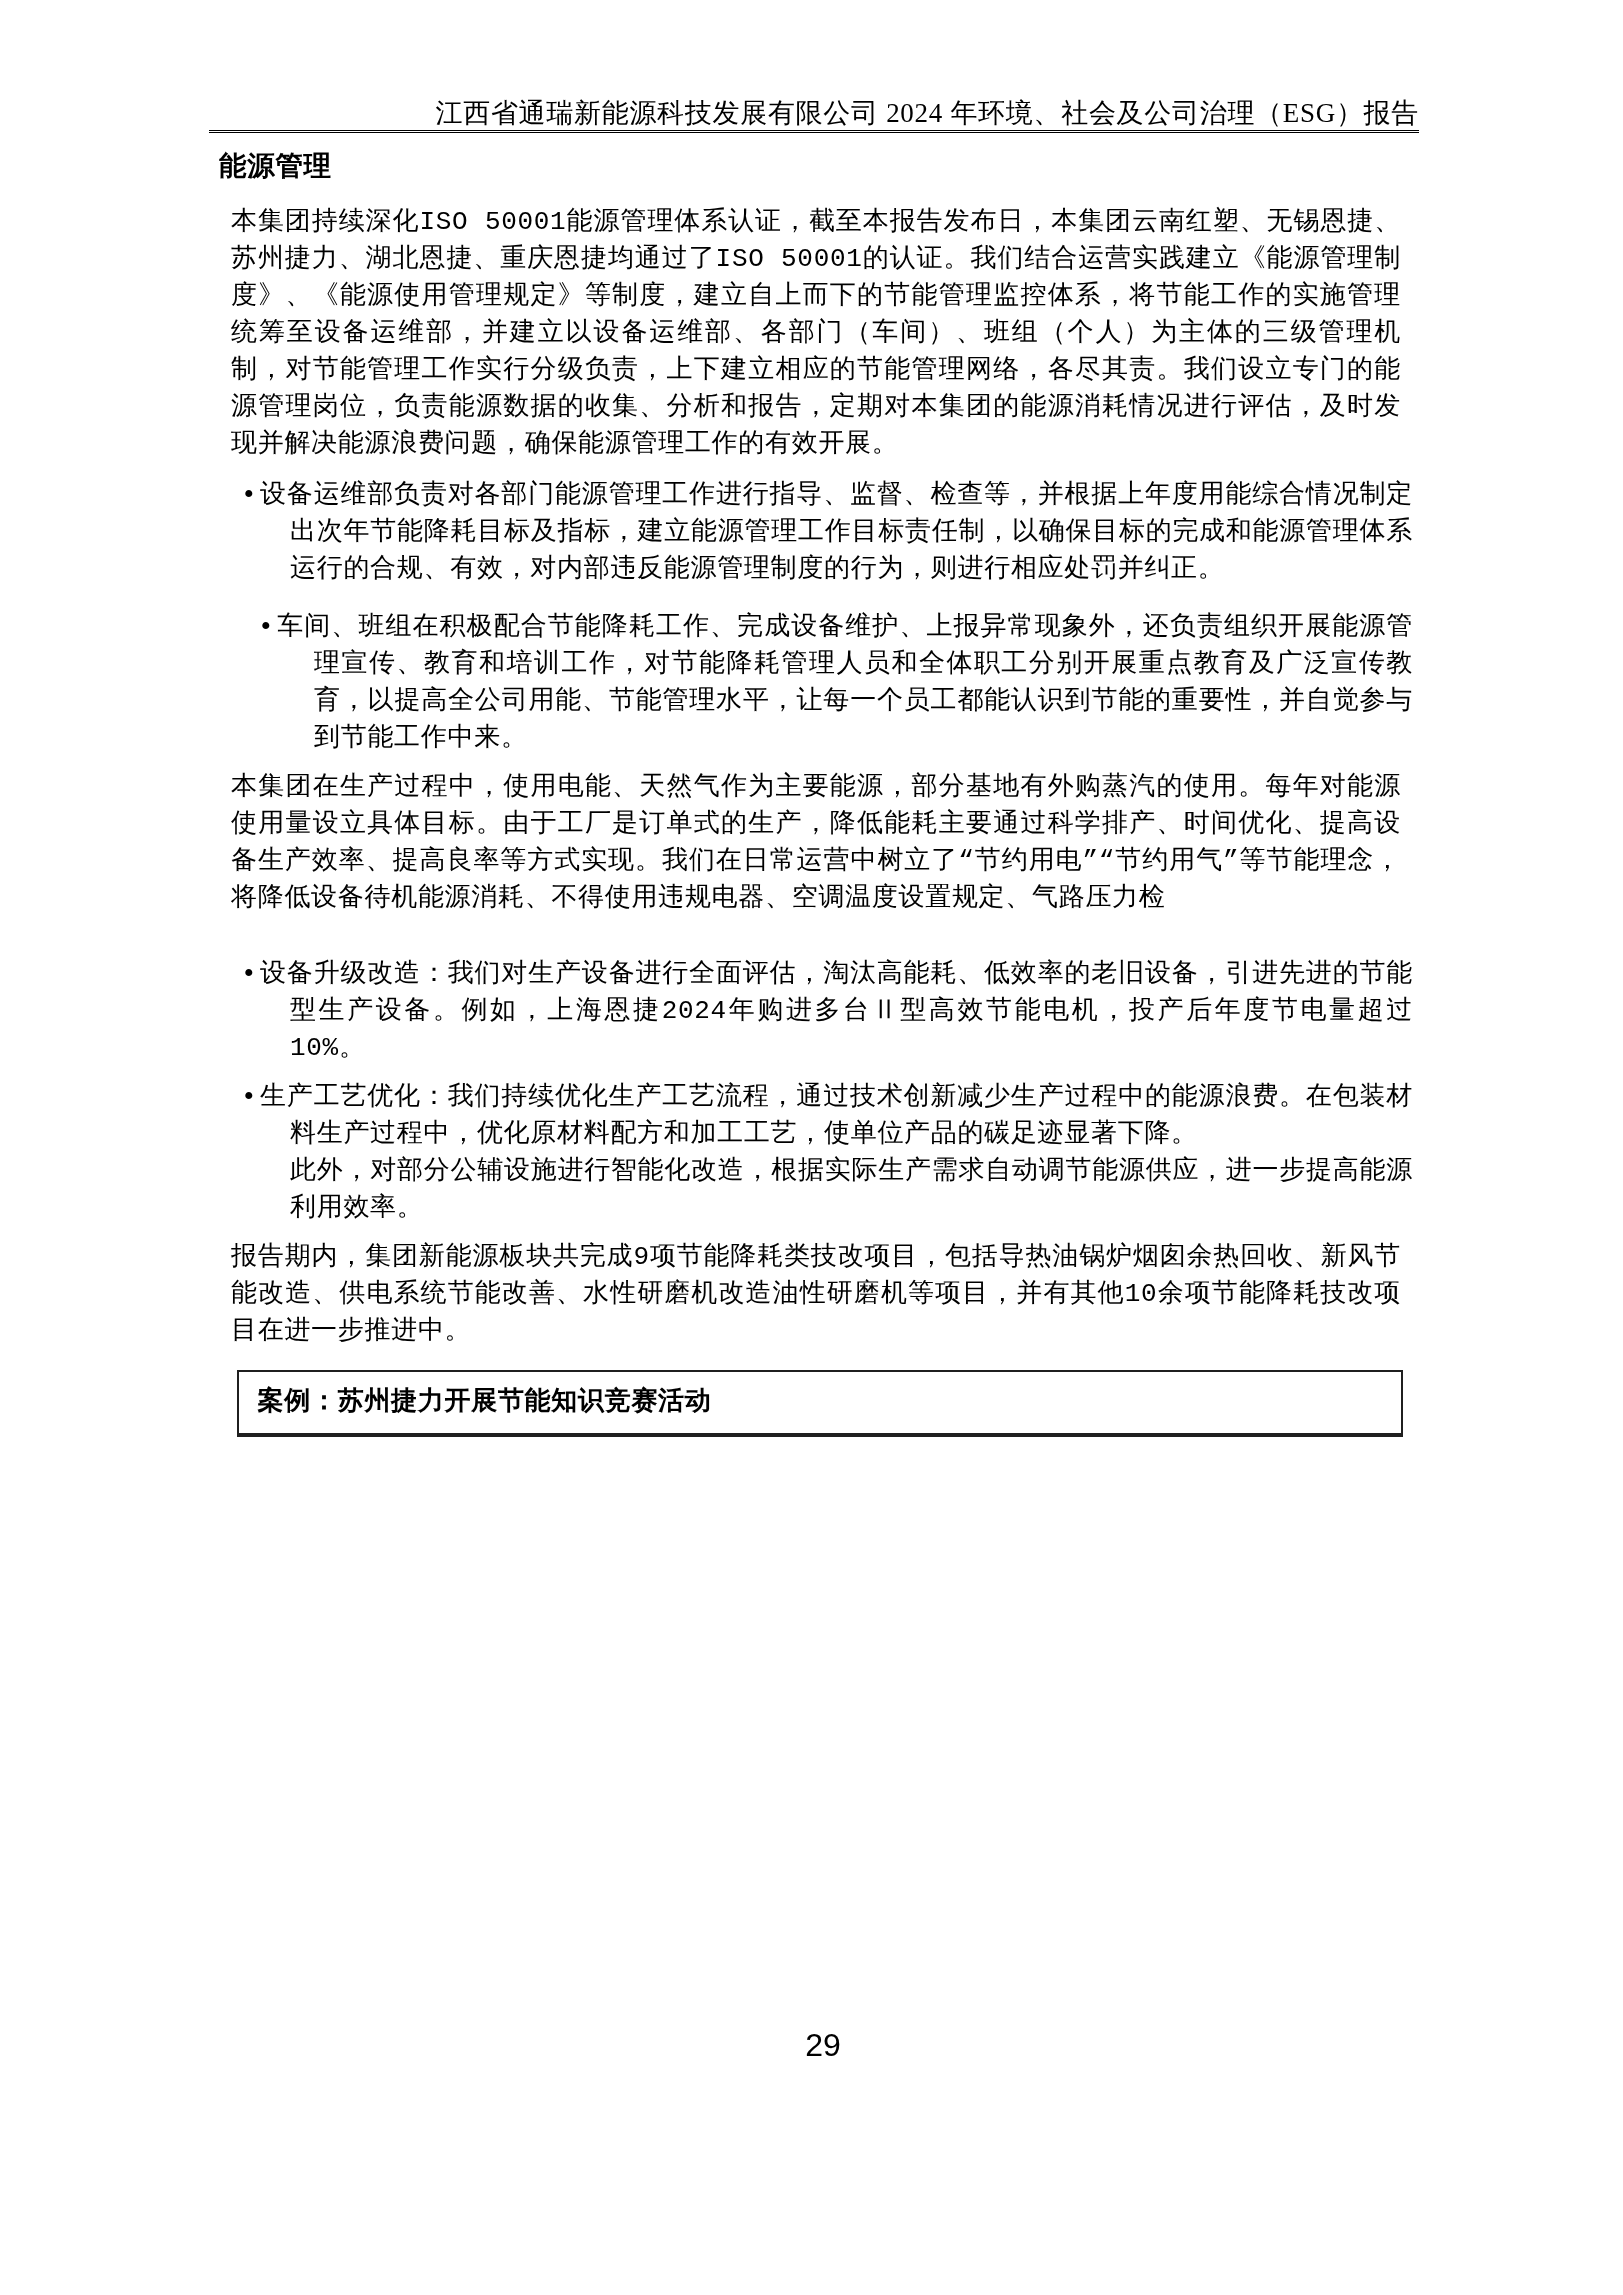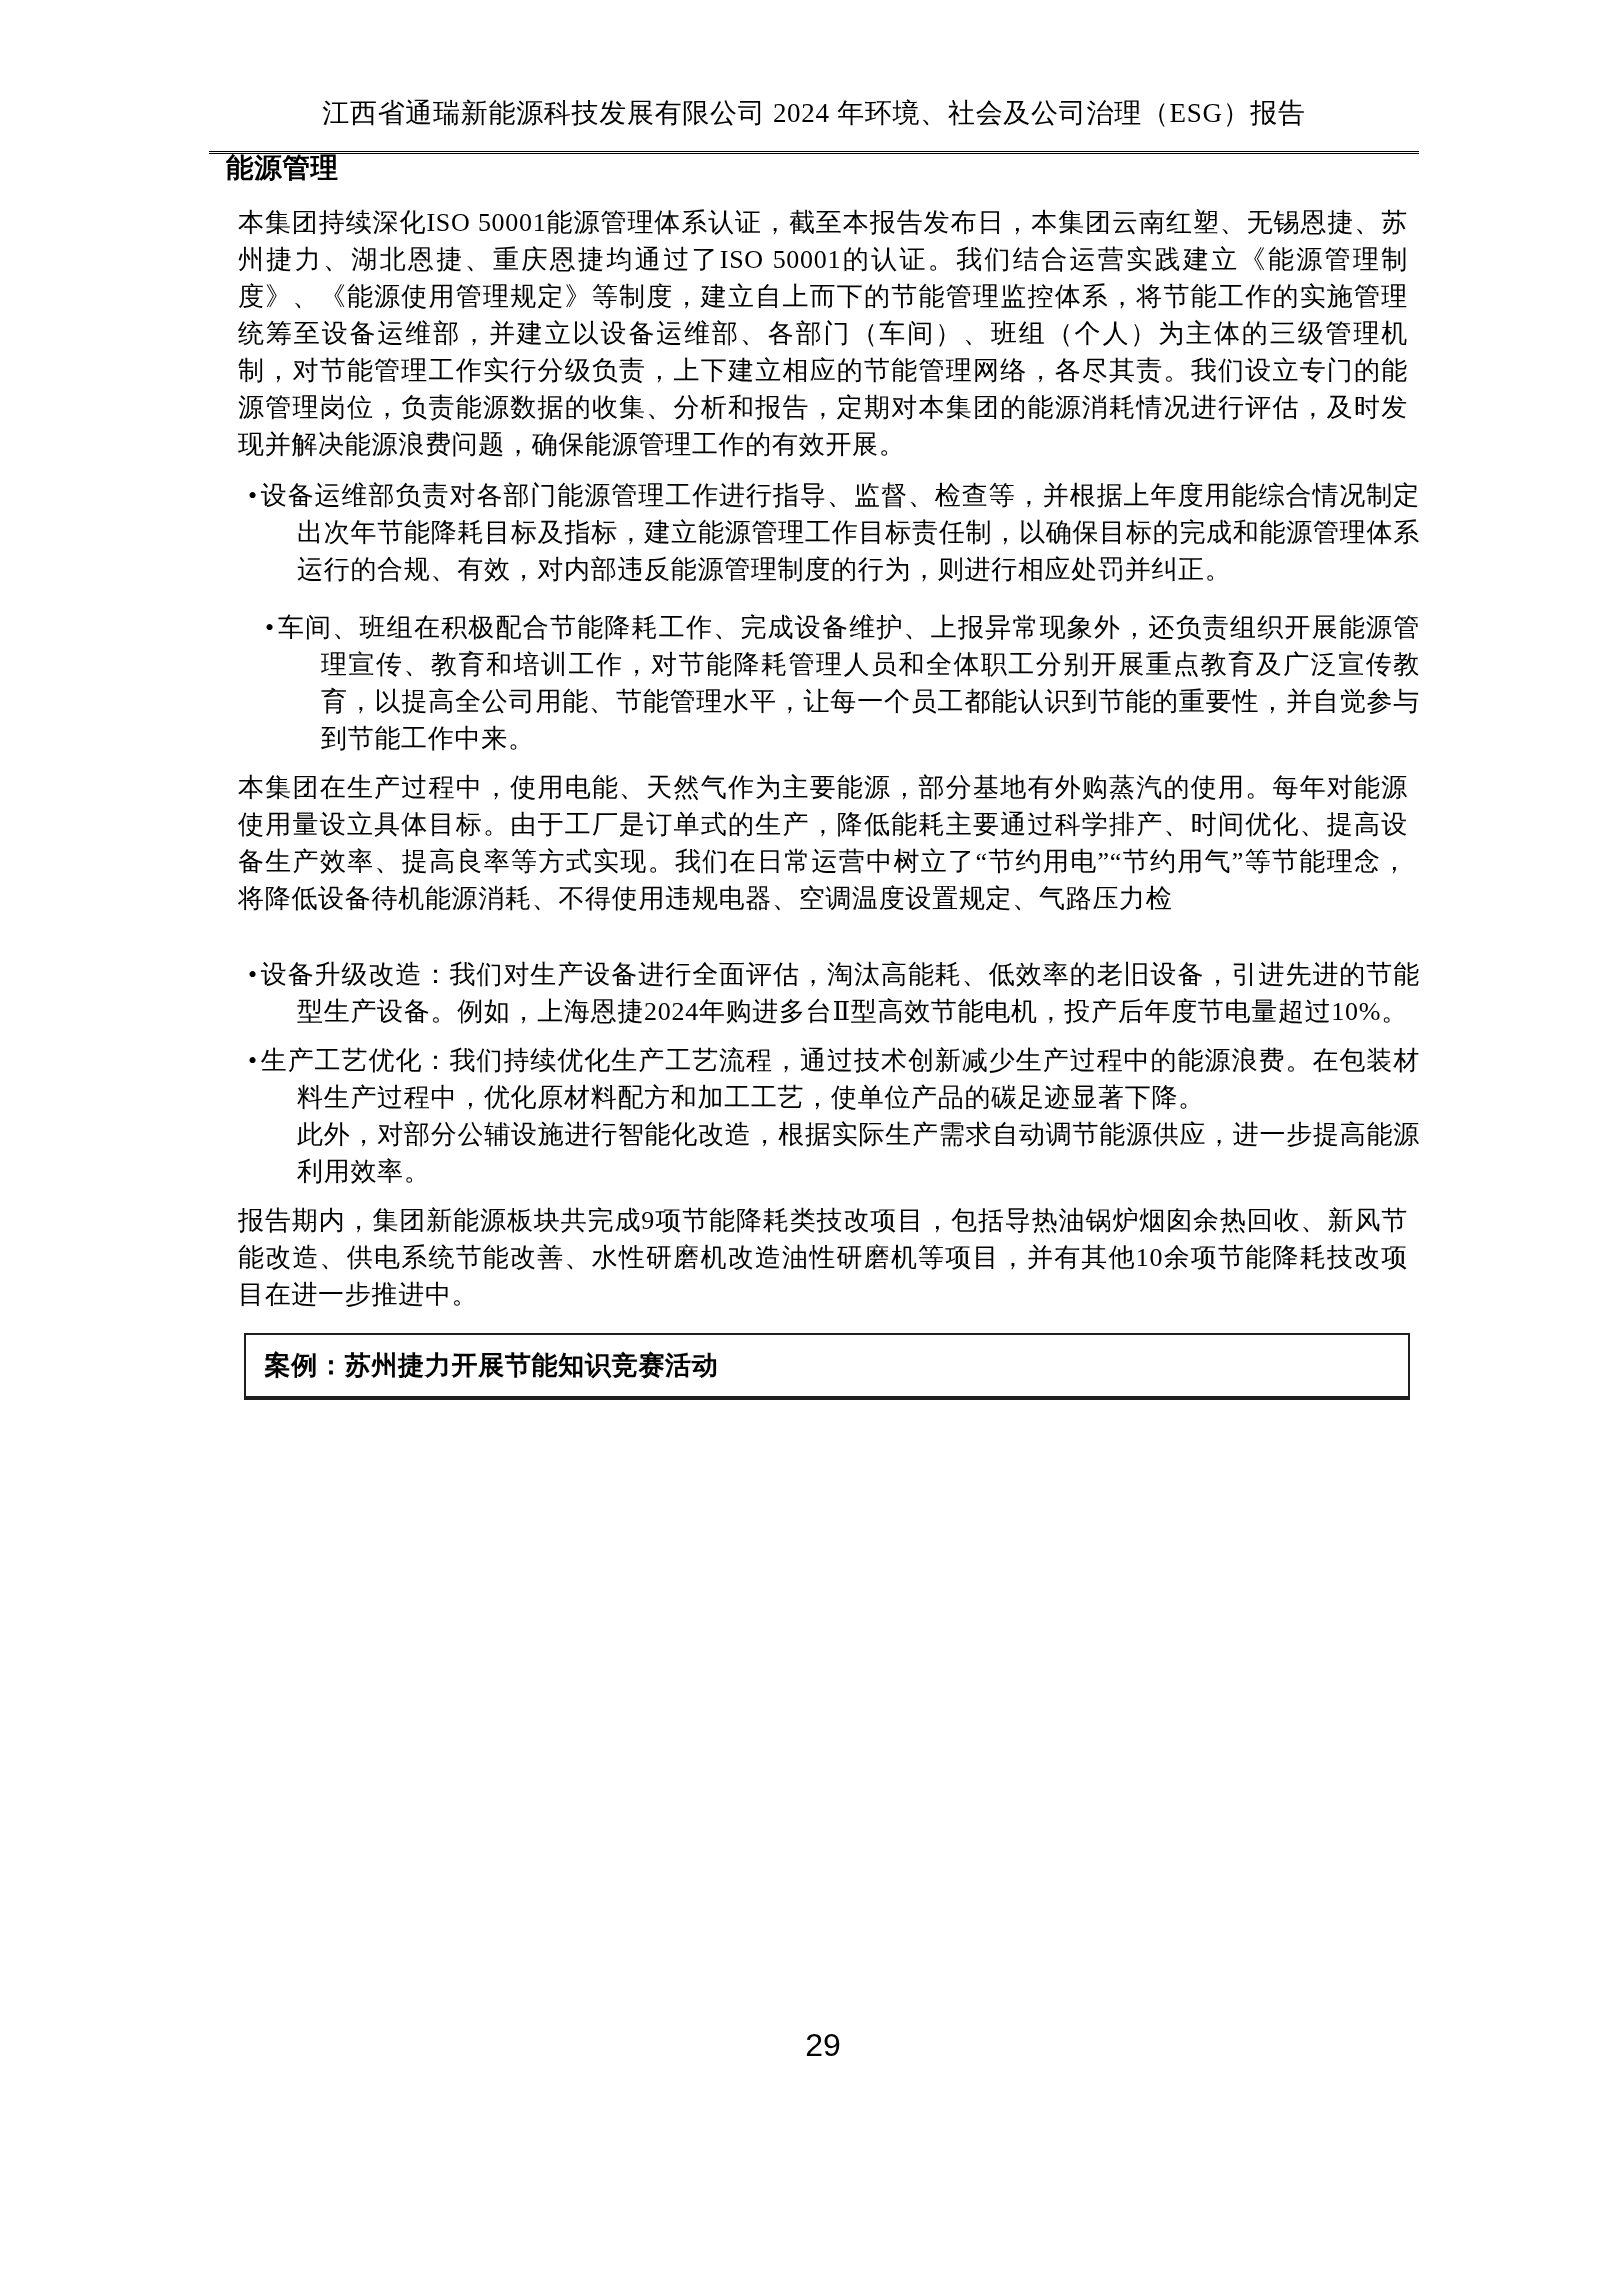--- a/index.html
+++ b/index.html
@@ -15,40 +15,41 @@
     font-family: "Liberation Serif", "DejaVu Serif", serif;
     color: #000000;
     overflow: hidden;
   }
   
   .page-header {
     position: absolute;
     top: 97px;
     left: 209px;
     right: 204px;
-    text-align: center;
+    text-align: right;
     border-bottom: 3.3px double #000000;
-    padding-bottom: 21px;
+    padding-bottom: 0;
   }
   .page-header .header-title {
     font-size: 27px;
     line-height: 33px;
     letter-spacing: 0.7px;
     white-space: nowrap;
   }
   
   .content {
     position: absolute;
     top: 149px;
-    left: 226px;
+    left: 219px;
     width: 1194px;
     font-size: 26px;
     line-height: 37px;
     text-align: justify;
     letter-spacing: 0.7px;
+    font-family: Liberation Mono, monospace;
   }
   .section-title {
     margin: 0 0 18.3px 0;
     font-size: 27.5px;
     line-height: 37px;
     font-weight: bold;
     text-align: left;
   }
   .content p { margin: 12px; }
   .p1 { margin-top: 0; }

